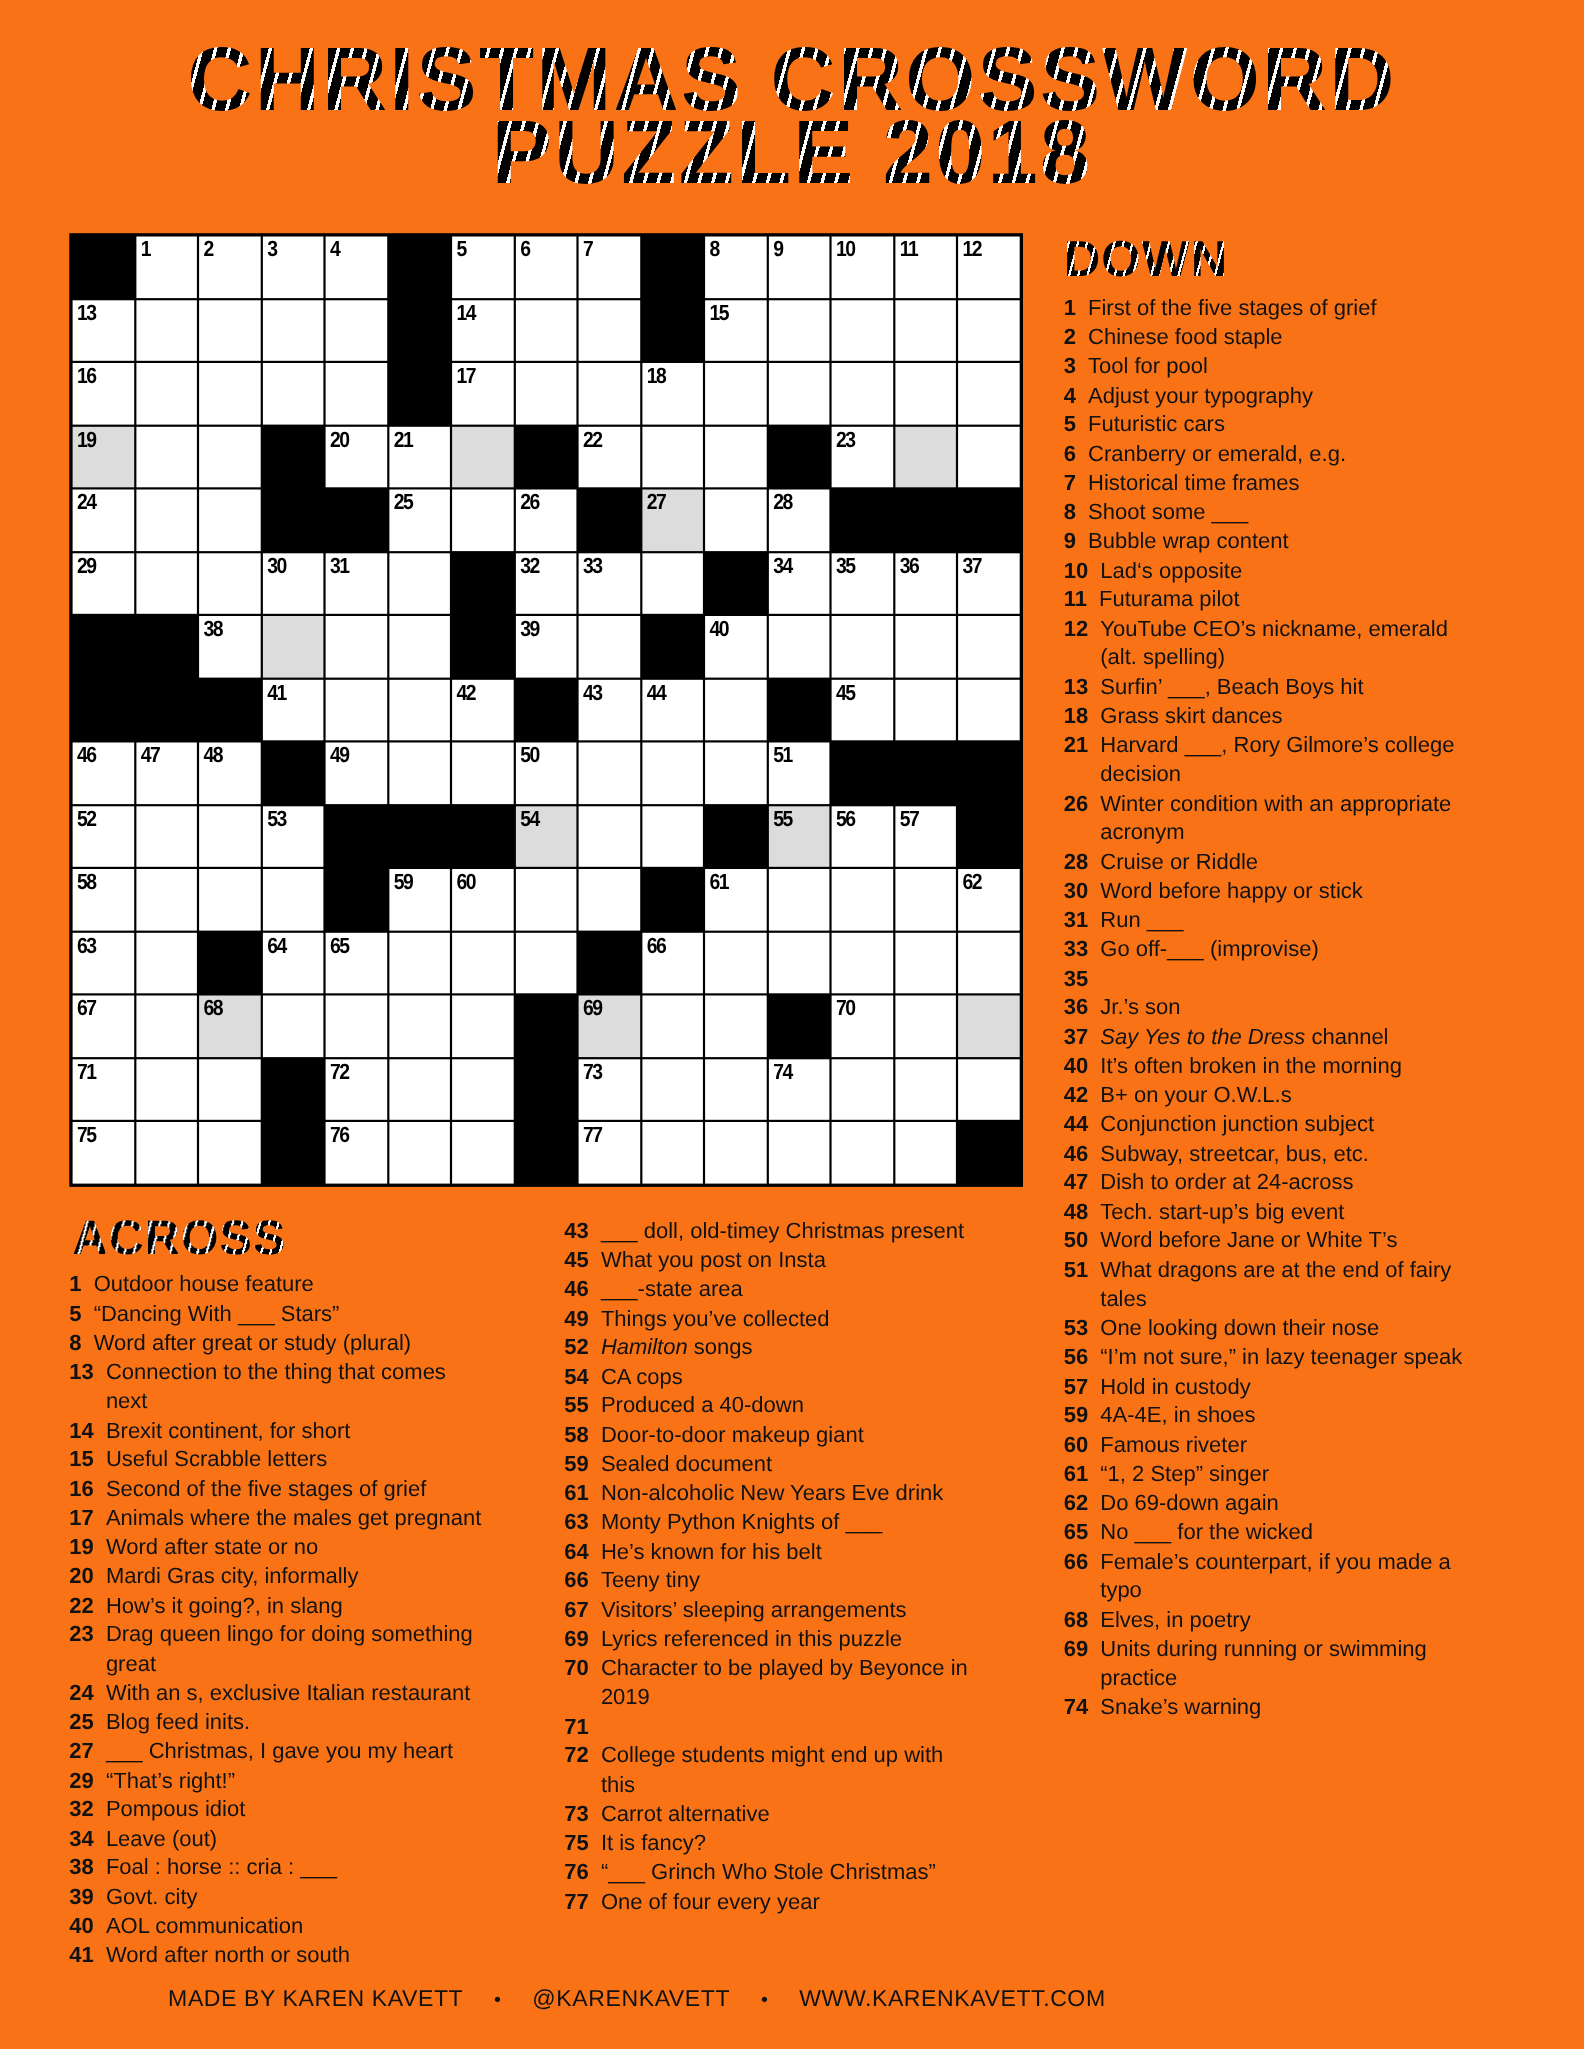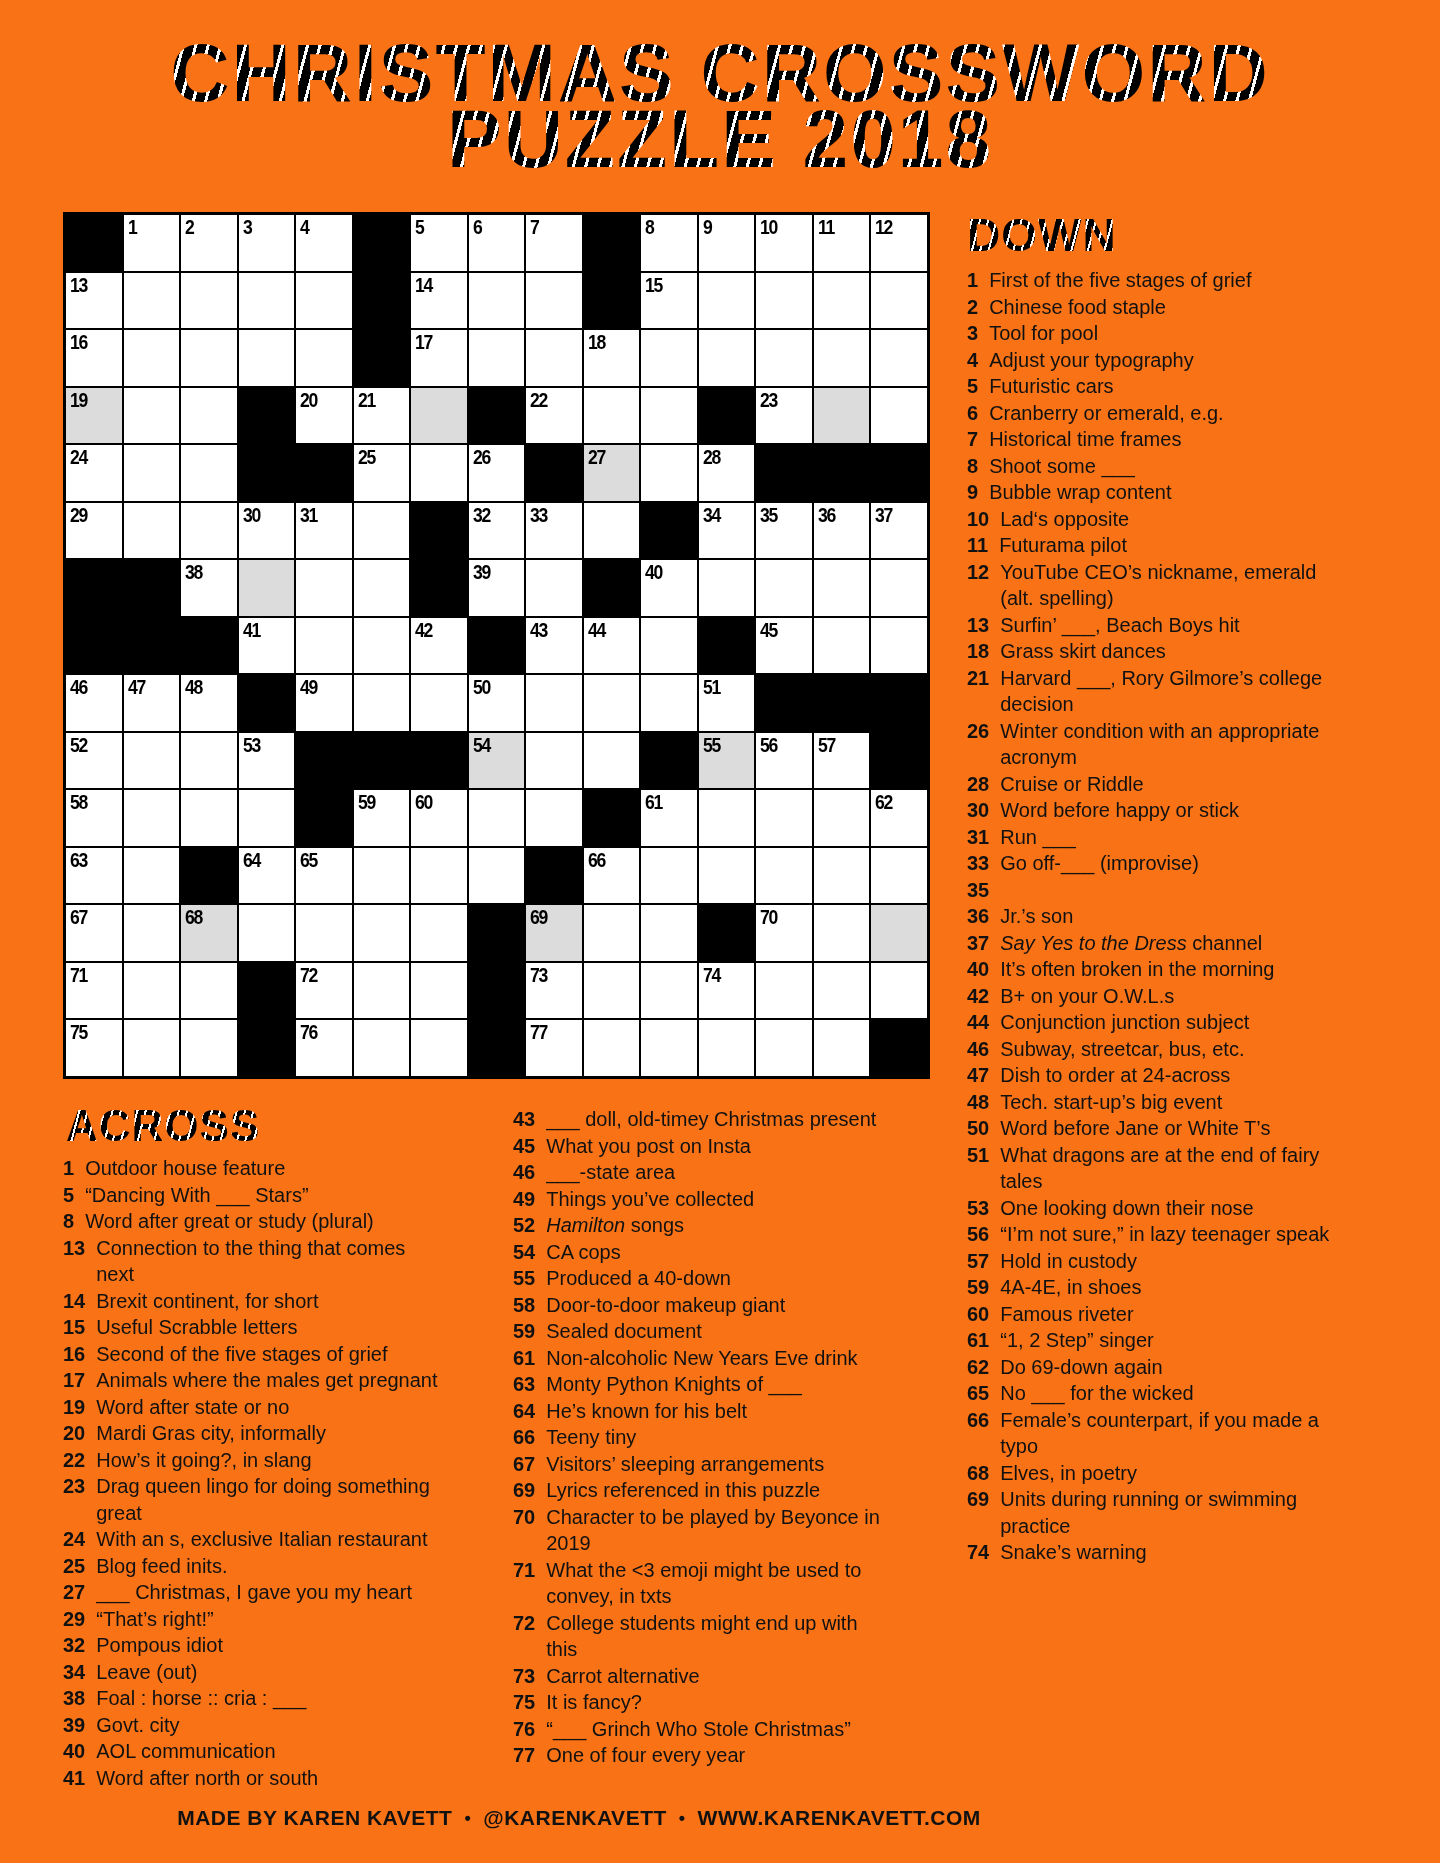--- a/index.html
+++ b/index.html
@@ -48,22 +48,22 @@
   #down-list    { left:967px; top:267px;  width:442px; }
   #across-col1  { left:63px;  top:1155px; width:444px; }
   #across-col2  { left:513px; top:1106px; width:450px; }
   .clue { display:flex; align-items:flex-start; font-size:20px; line-height:26.5px; color:#111; }
   .clue .num { font-weight:700; margin-right:11px; white-space:nowrap; }
   .clue .txt { white-space:pre-line; }
   .clue .txt i { font-style:italic; }
   
   .footer {
     position:absolute; left:0; top:1806px; width:1158px;
-    display:flex; justify-content:center; align-items:center; gap:12px;
-    font-weight:700; font-size:21px; letter-spacing:0.5px; color:#111;
+    display:flex; justify-content:center; align-items:center; gap:28px;
+    font-weight:400; font-size:21px; letter-spacing:0.5px; color:#111;
   }
   .footer .dot { font-size:18px; }
 </style>
 </head>
 <body>
 
 <div class="page">
 
   <header class="title stencil">
     <div>CHRISTMAS CROSSWORD</div>
@@ -787,22 +787,20 @@
         <span class="num">69</span>
         <span class="txt">Lyrics referenced in this puzzle</span>
       </div>
       <div class="clue">
         <span class="num">70</span>
         <span class="txt">Character to be played by Beyonce in
 2019</span>
       </div>
       <div class="clue">
         <span class="num">71</span>
-        <span class="txt">What the &lt;3 emoji might be used to
-convey, in txts</span>
       </div>
       <div class="clue">
         <span class="num">72</span>
         <span class="txt">College students might end up with
 this</span>
       </div>
       <div class="clue">
         <span class="num">73</span>
         <span class="txt">Carrot alternative</span>
       </div>

